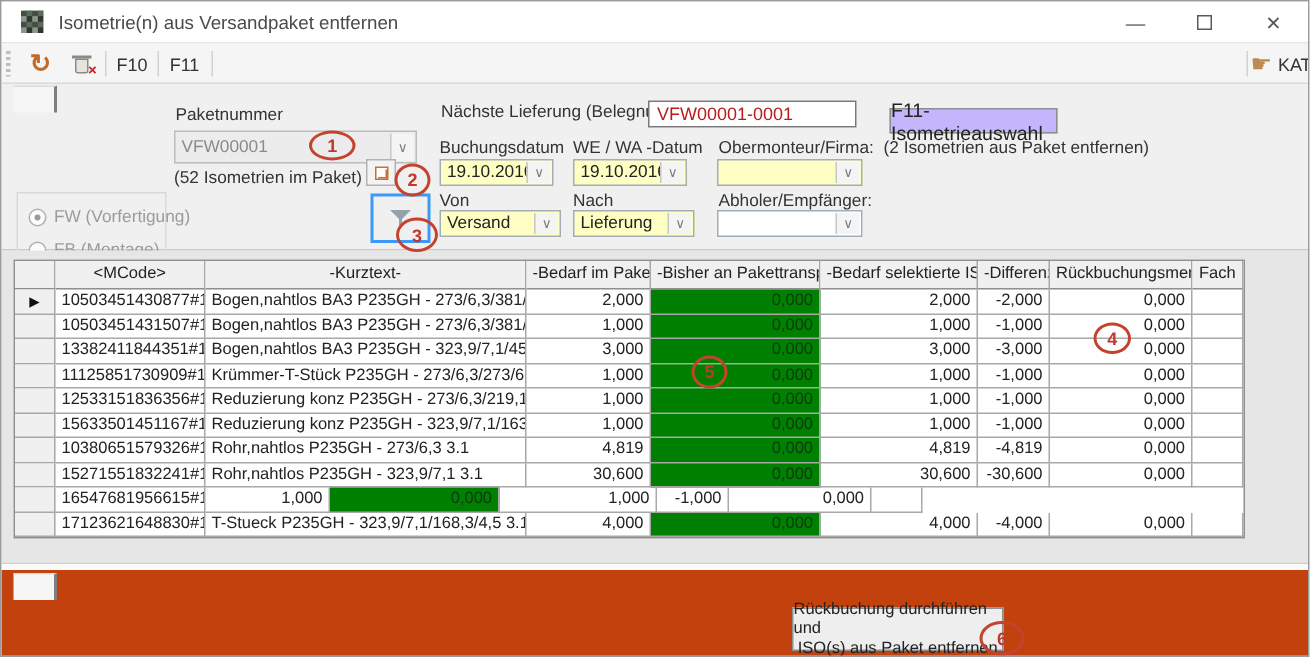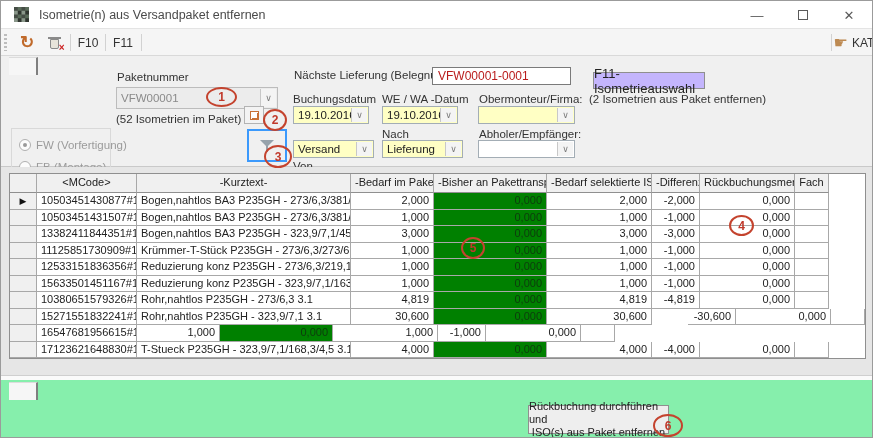--- a/index.html
+++ b/index.html
@@ -67,21 +67,21 @@
   .gcell { border-right:1px solid #a8a8a8; border-bottom:1px solid #a8a8a8; font-size:11px; color:#222;
     padding:0 4px; overflow:hidden; white-space:nowrap; line-height:15px; }
   .grow.header .gcell { background:#f0f0f0; text-align:center; line-height:17px; border-bottom-color:#8f8f8f; }
   .growhdr { width:27px; background:#f0f0f0; text-align:center; color:#111; font-size:9px; line-height:16px; }
   .align-right { text-align:right; }
   .align-center { text-align:center; }
   .align-left { text-align:left; }
   .highlight { background:#008000; color:#0d3b0d; }
   
   .divider-strip { position:absolute; left:0; top:374px; width:100%; height:5px; background:#fafafa; border-top:1px solid #cfcfcf; }
-  .bottom-panel { position:absolute; left:0; top:379px; width:100%; height:59px; background:#86efac; }
+  .bottom-panel { position:absolute; left:0; top:379px; width:100%; height:59px; background:#c2410c; }
   .footer-btn { position:absolute; left:527px; top:25px; width:141px; height:29px; background:#eeeeee; border:1px solid #8f8f8f;
     font-size:11px; color:#222; display:flex; flex-direction:column; align-items:center; justify-content:center; line-height:13px; }
   
   .ann { position:absolute; border:2px solid #c4432e; border-radius:50%; color:#c0392b;
     display:flex; align-items:center; justify-content:center; font-size:12px; font-weight:bold; background:transparent; z-index:50; }
 </style>
 </head>
 <body>
 
 <div id="window">
@@ -169,21 +169,21 @@
       <span>19.10.2016</span>
       <span class="arrowbox">∨</span>
     </div>
 
     <div class="lbl" style="left:478px; top:37px;">Obermonteur/Firma:</div>
     <div class="combo" style="left:477px; top:50px; width:97px; height:18px;">
       <span></span>
       <span class="arrowbox">∨</span>
     </div>
 
-    <div class="lbl" style="left:292px; top:72px;margin-top:32px;">Von</div>
+    <div class="lbl" style="left:292px; top:72px;">Von</div>
     <div class="combo" style="left:292px; top:84px; width:81px; height:18px;">
       <span>Versand</span>
       <span class="arrowbox">∨</span>
     </div>
 
     <div class="lbl" style="left:381px; top:72px;">Nach</div>
     <div class="combo" style="left:381px; top:84px; width:81px; height:18px;">
       <span>Lieferung</span>
       <span class="arrowbox">∨</span>
     </div>
@@ -289,21 +289,21 @@
             <div class="gcell align-right" style="width: 95px;">0,000</div>
             <div class="gcell align-left" style="width: 34px;"></div>
           </div>
           <div class="grow">
             <div class="gcell growhdr"></div>
             <div class="gcell align-center" style="width: 100px;">15271551832241#148</div>
             <div class="gcell align-left" style="width: 214px;">Rohr,nahtlos P235GH - 323,9/7,1 3.1</div>
             <div class="gcell align-right" style="width: 83px;">30,600</div>
             <div class="gcell align-right highlight" style="width: 113px;">0,000</div>
             <div class="gcell align-right" style="width: 105px;">30,600</div>
-            <div class="gcell align-right" style="width: 48px; margin-left: 36px;">-30,600</div>
+            <div class="gcell align-right" style="width: 48px;">-30,600</div>
             <div class="gcell align-right" style="width: 95px;">0,000</div>
             <div class="gcell align-left" style="width: 34px;"></div>
           </div>
           <div class="grow">
             <div class="gcell growhdr"></div>
             <div class="gcell align-center" style="width: 100px;">16547681956615#148</div>
             <div class="gcell align-right" style="width: 83px;">1,000</div>
             <div class="gcell align-right highlight" style="width: 113px;">0,000</div>
             <div class="gcell align-right" style="width: 105px;">1,000</div>
             <div class="gcell align-right" style="width: 48px;">-1,000</div>

